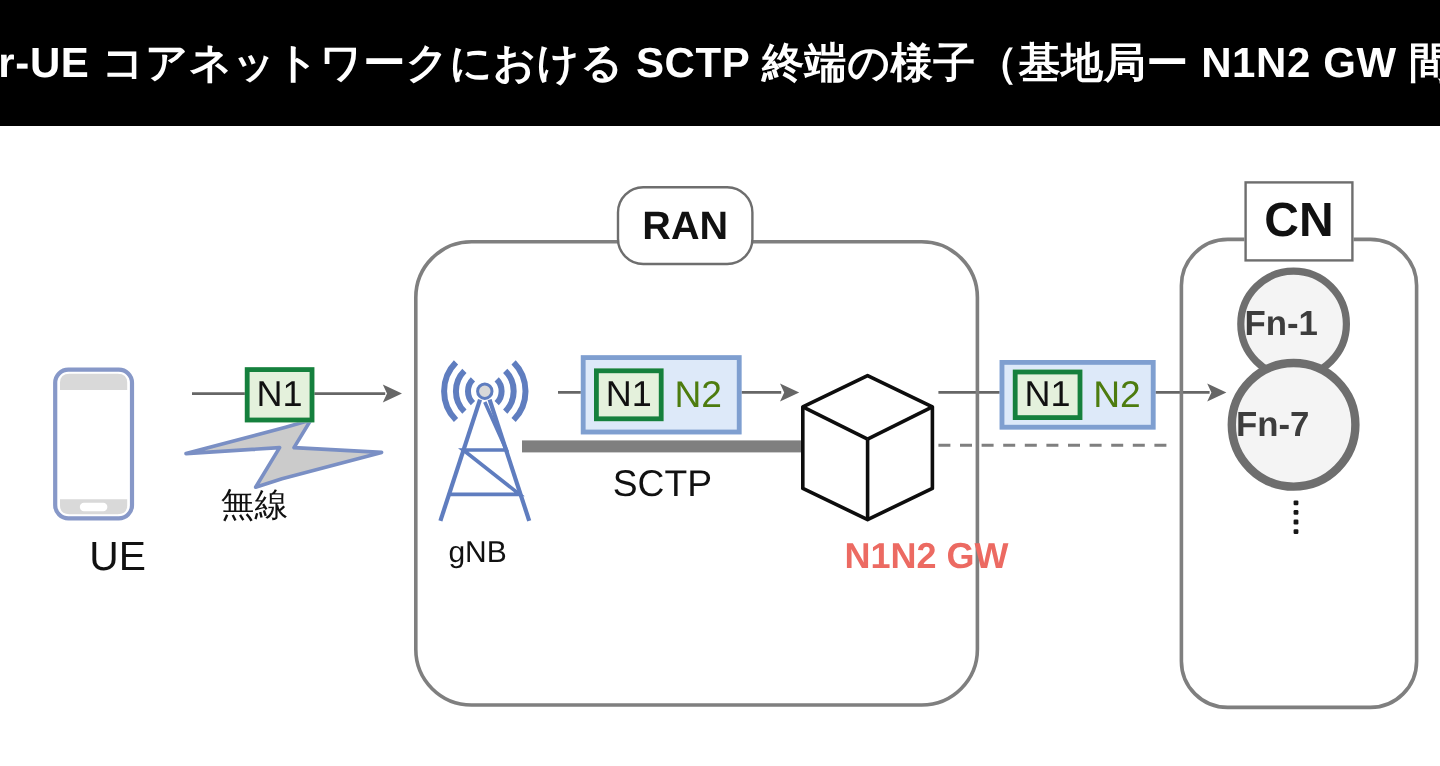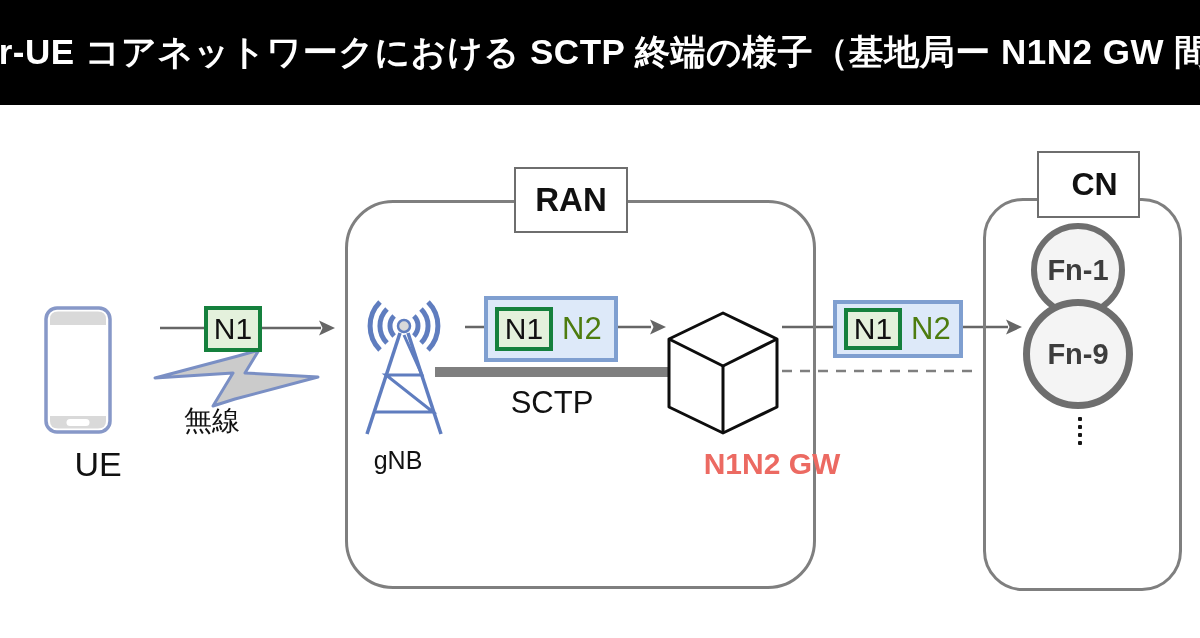--- a/index.html
+++ b/index.html
@@ -11,43 +11,43 @@
   .titlebar .t{color:#fff;font-size:35px;font-weight:bold;letter-spacing:.5px;white-space:nowrap;}
   
   #baseSvg{position:absolute;left:0;top:0;z-index:0;}
   
   .cont{position:absolute;border:3px solid #7f7f7f;background:transparent;z-index:1;}
   .cont.ran{left:345px;top:200px;width:465px;height:383px;border-radius:48px;}
   .cont.cn{left:983px;top:198px;width:193px;height:387px;border-radius:40px;}
   .contlabel{position:absolute;background:#fff;border:2px solid #6e6e6e;z-index:3;
              display:flex;align-items:center;justify-content:center;
              font-weight:bold;font-size:33px;color:#111;}
-  .contlabel.ran{left:514px;top:167px;width:110px;height:62px;}
-  .contlabel.cn{left:1037px;top:151px;width:87px;height:63px;font-size:32px;padding-left:12px;}
+  .contlabel.ran{left:514px;top:155px;width:110px;height:62px;border-radius:22px;}
+  .contlabel.cn{left:1037px;top:151px;width:87px;height:63px;font-size:40px;}
   
   .greenbox{border:4px solid #15803d;background:#e4f1dc;color:#111;
             display:flex;align-items:center;justify-content:center;font-size:30px;}
   .badge-n1{position:absolute;left:204px;top:306px;width:58px;height:46px;z-index:3;box-sizing:border-box;}
   .bluebox{position:absolute;border:4px solid #7f9fd0;background:#dde9f9;z-index:3;box-sizing:border-box;
            display:flex;align-items:center;padding-left:7px;}
   .bluebox .greenbox{box-sizing:border-box;width:58px;height:44px;}
   .bluebox .n2{font-size:31px;color:#4d7c0f;margin-left:9px;}
   .bluebox.ran{left:484px;top:296px;width:134px;height:66px;}
   .bluebox.cn{left:833px;top:300px;width:130px;height:58px;}
   .bluebox.cn .greenbox{height:42px;}
   
   .lbl{position:absolute;transform:translateX(-50%);white-space:nowrap;color:#111;z-index:3;}
   .lbl.ue{left:78px;top:445px;font-size:34px;margin-left:20px;}
   .lbl.gnb{left:398px;top:446px;font-size:25px;}
   .lbl.musen{left:212px;top:402px;font-size:28px;}
   .lbl.sctp{left:552px;top:385px;font-size:31px;}
   .lbl.gw{left:724px;top:447px;font-size:30px;font-weight:bold;color:#ec6a62;margin-left:48px;}
   
   .fncircle{position:absolute;box-sizing:border-box;border-radius:50%;background:#f4f4f4;
-            border:6px solid #6e6e6e;display:flex;align-items:center;justify-content:center;
+            border:6px solid #6e6e6e;display:flex;align-items:center;
             font-weight:bold;font-size:29px;color:#3d3d3d;z-index:2;}
   .fncircle.f1{left:1031px;top:223px;width:94px;height:94px;}
   .fncircle.f2{left:1023px;top:299px;width:110px;height:110px;border-width:7px;}
   .fncircle.fn{left:1024px;top:452px;width:112px;height:112px;border-width:7px;}
   .fncircle .it{font-style:italic;}
   .vdots{position:absolute;left:1078px;top:417px;display:flex;flex-direction:column;gap:4px;z-index:2;}
   .vdots i{width:4px;height:4px;background:#161616;border-radius:1px;display:block;}
 </style>
 </head>
 <body>
@@ -118,21 +118,21 @@
     <span>RAN</span>
   </div>
   <div class="contlabel cn">
     <span>CN</span>
   </div>
 
   <div class="fncircle f1">
     <span>Fn-1</span>
   </div>
   <div class="fncircle f2">
-    <span>Fn-9</span>
+    <span>Fn-7</span>
   </div>
   <div class="vdots">
     <i></i>
       <i></i>
       <i></i>
       <i></i>
   </div>
 
   <div class="greenbox badge-n1">
     <span>N1</span>

